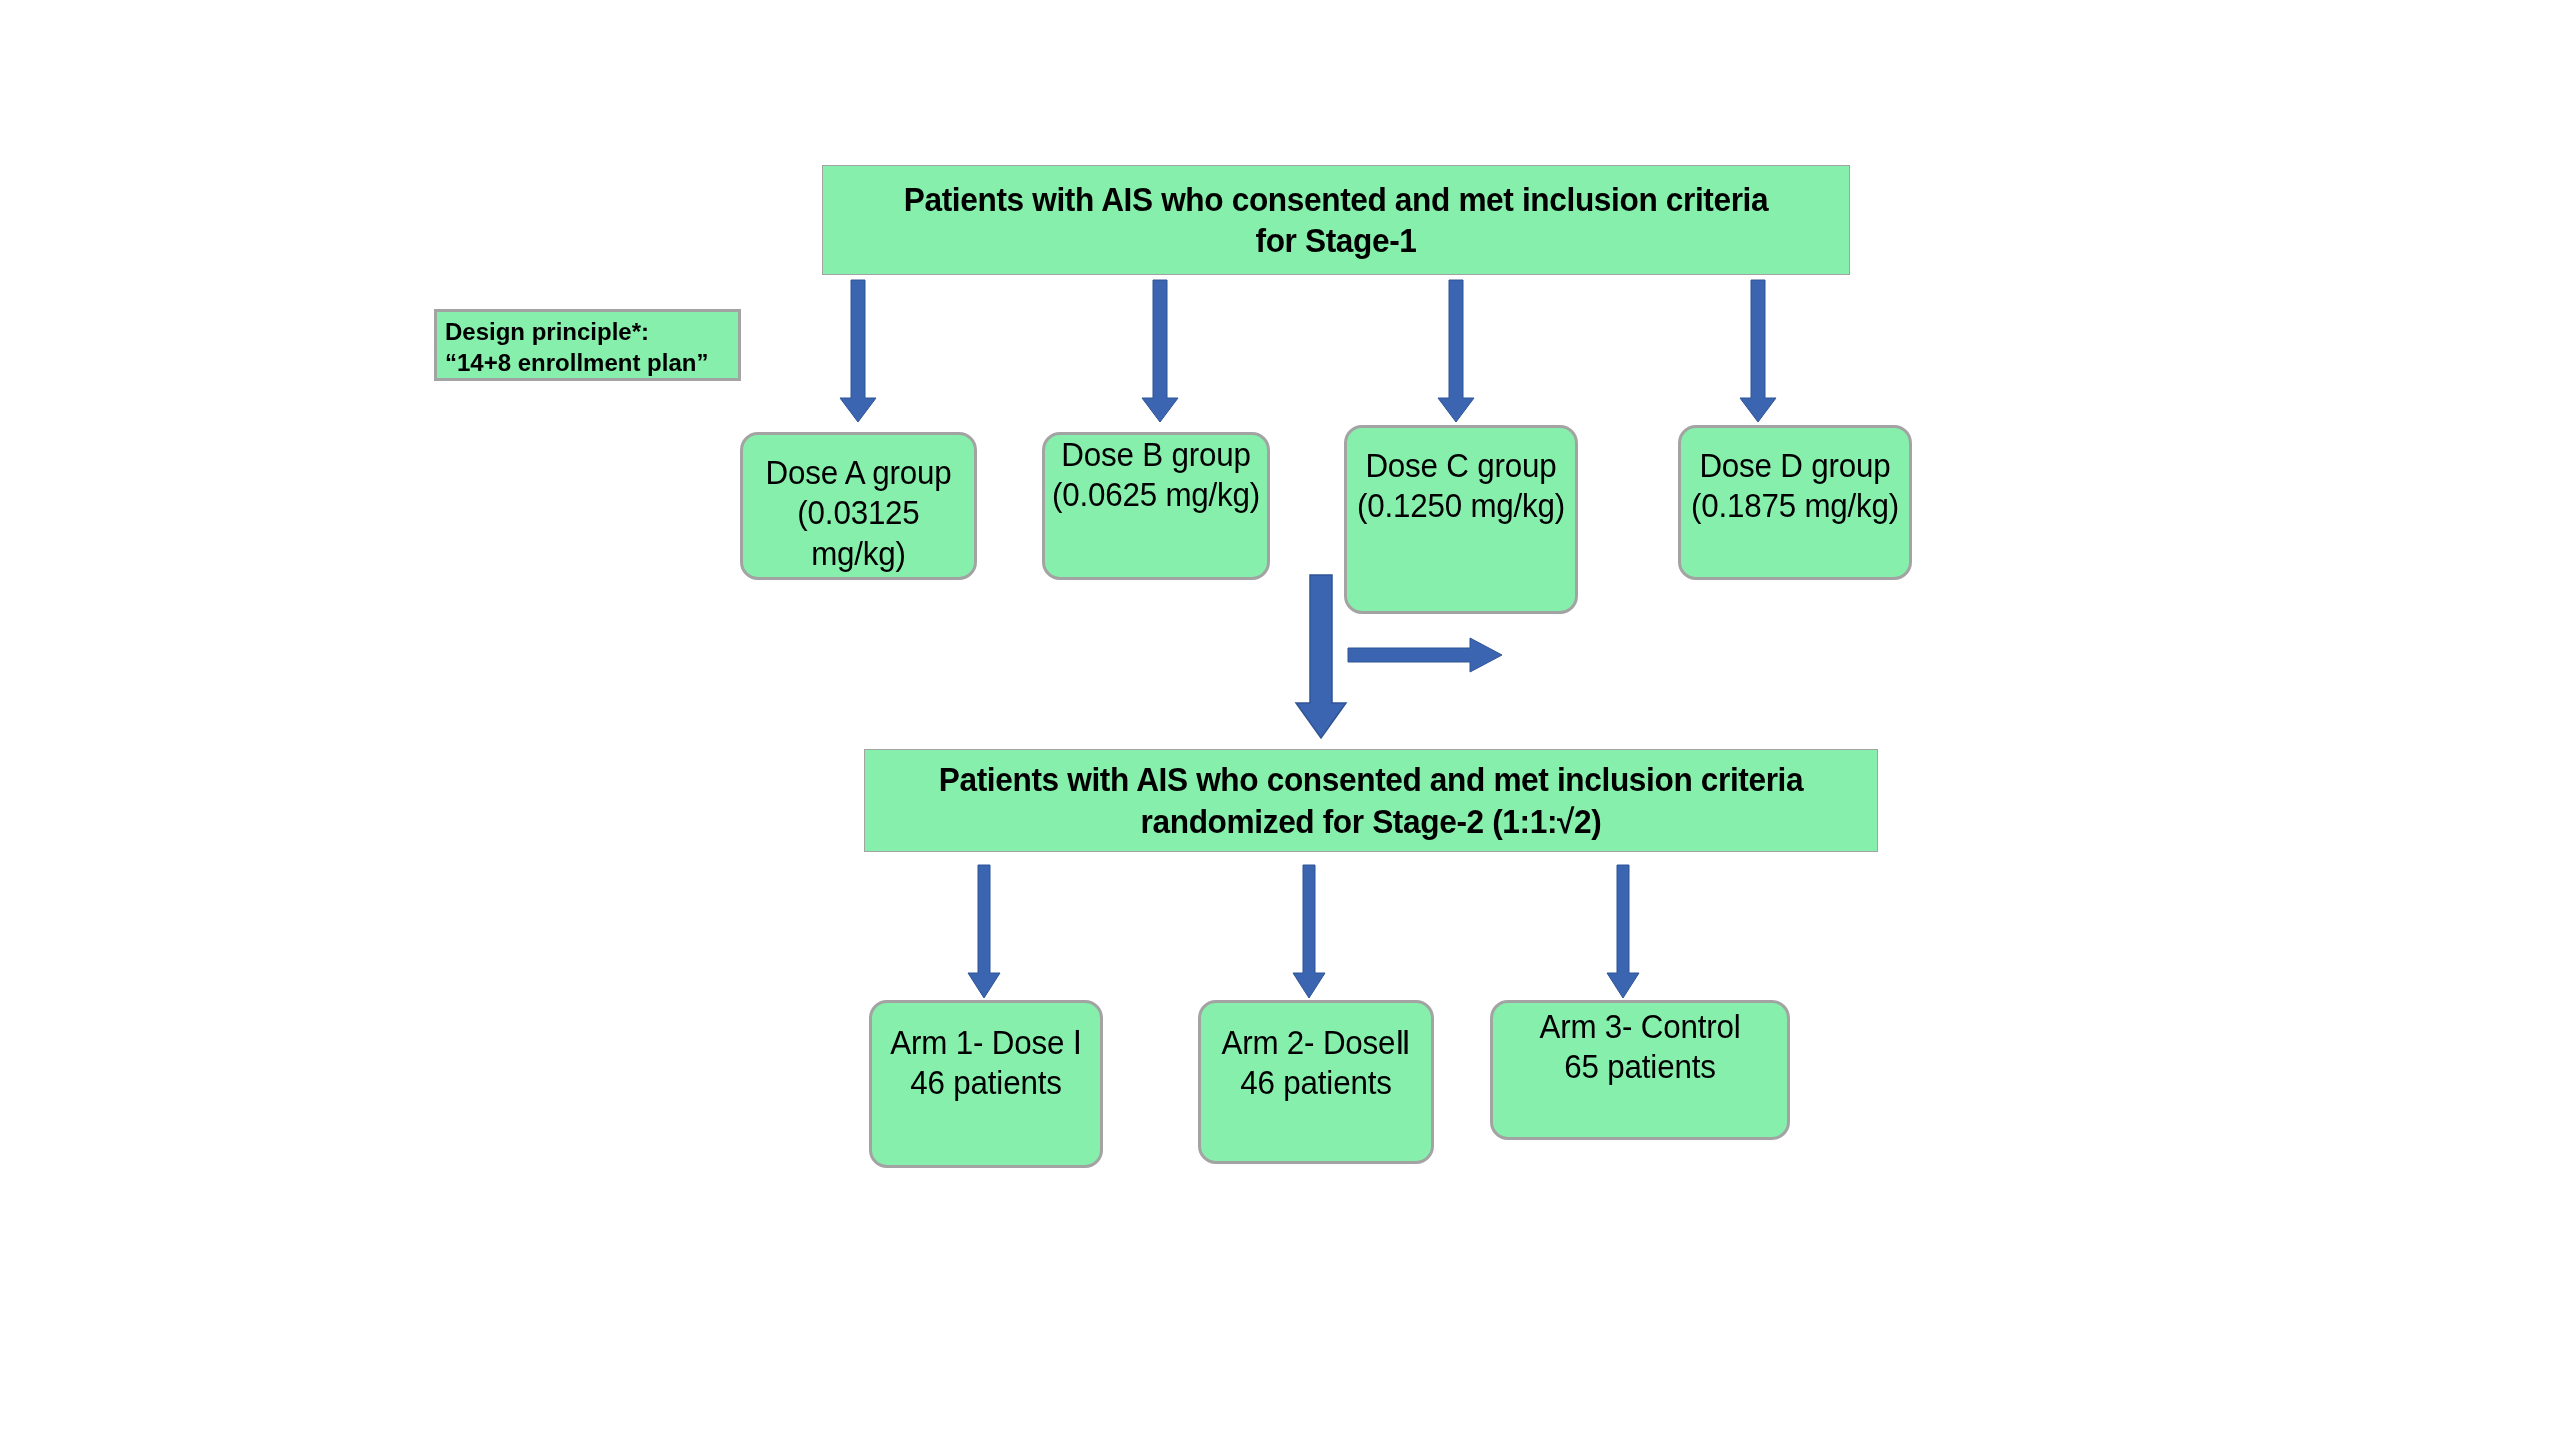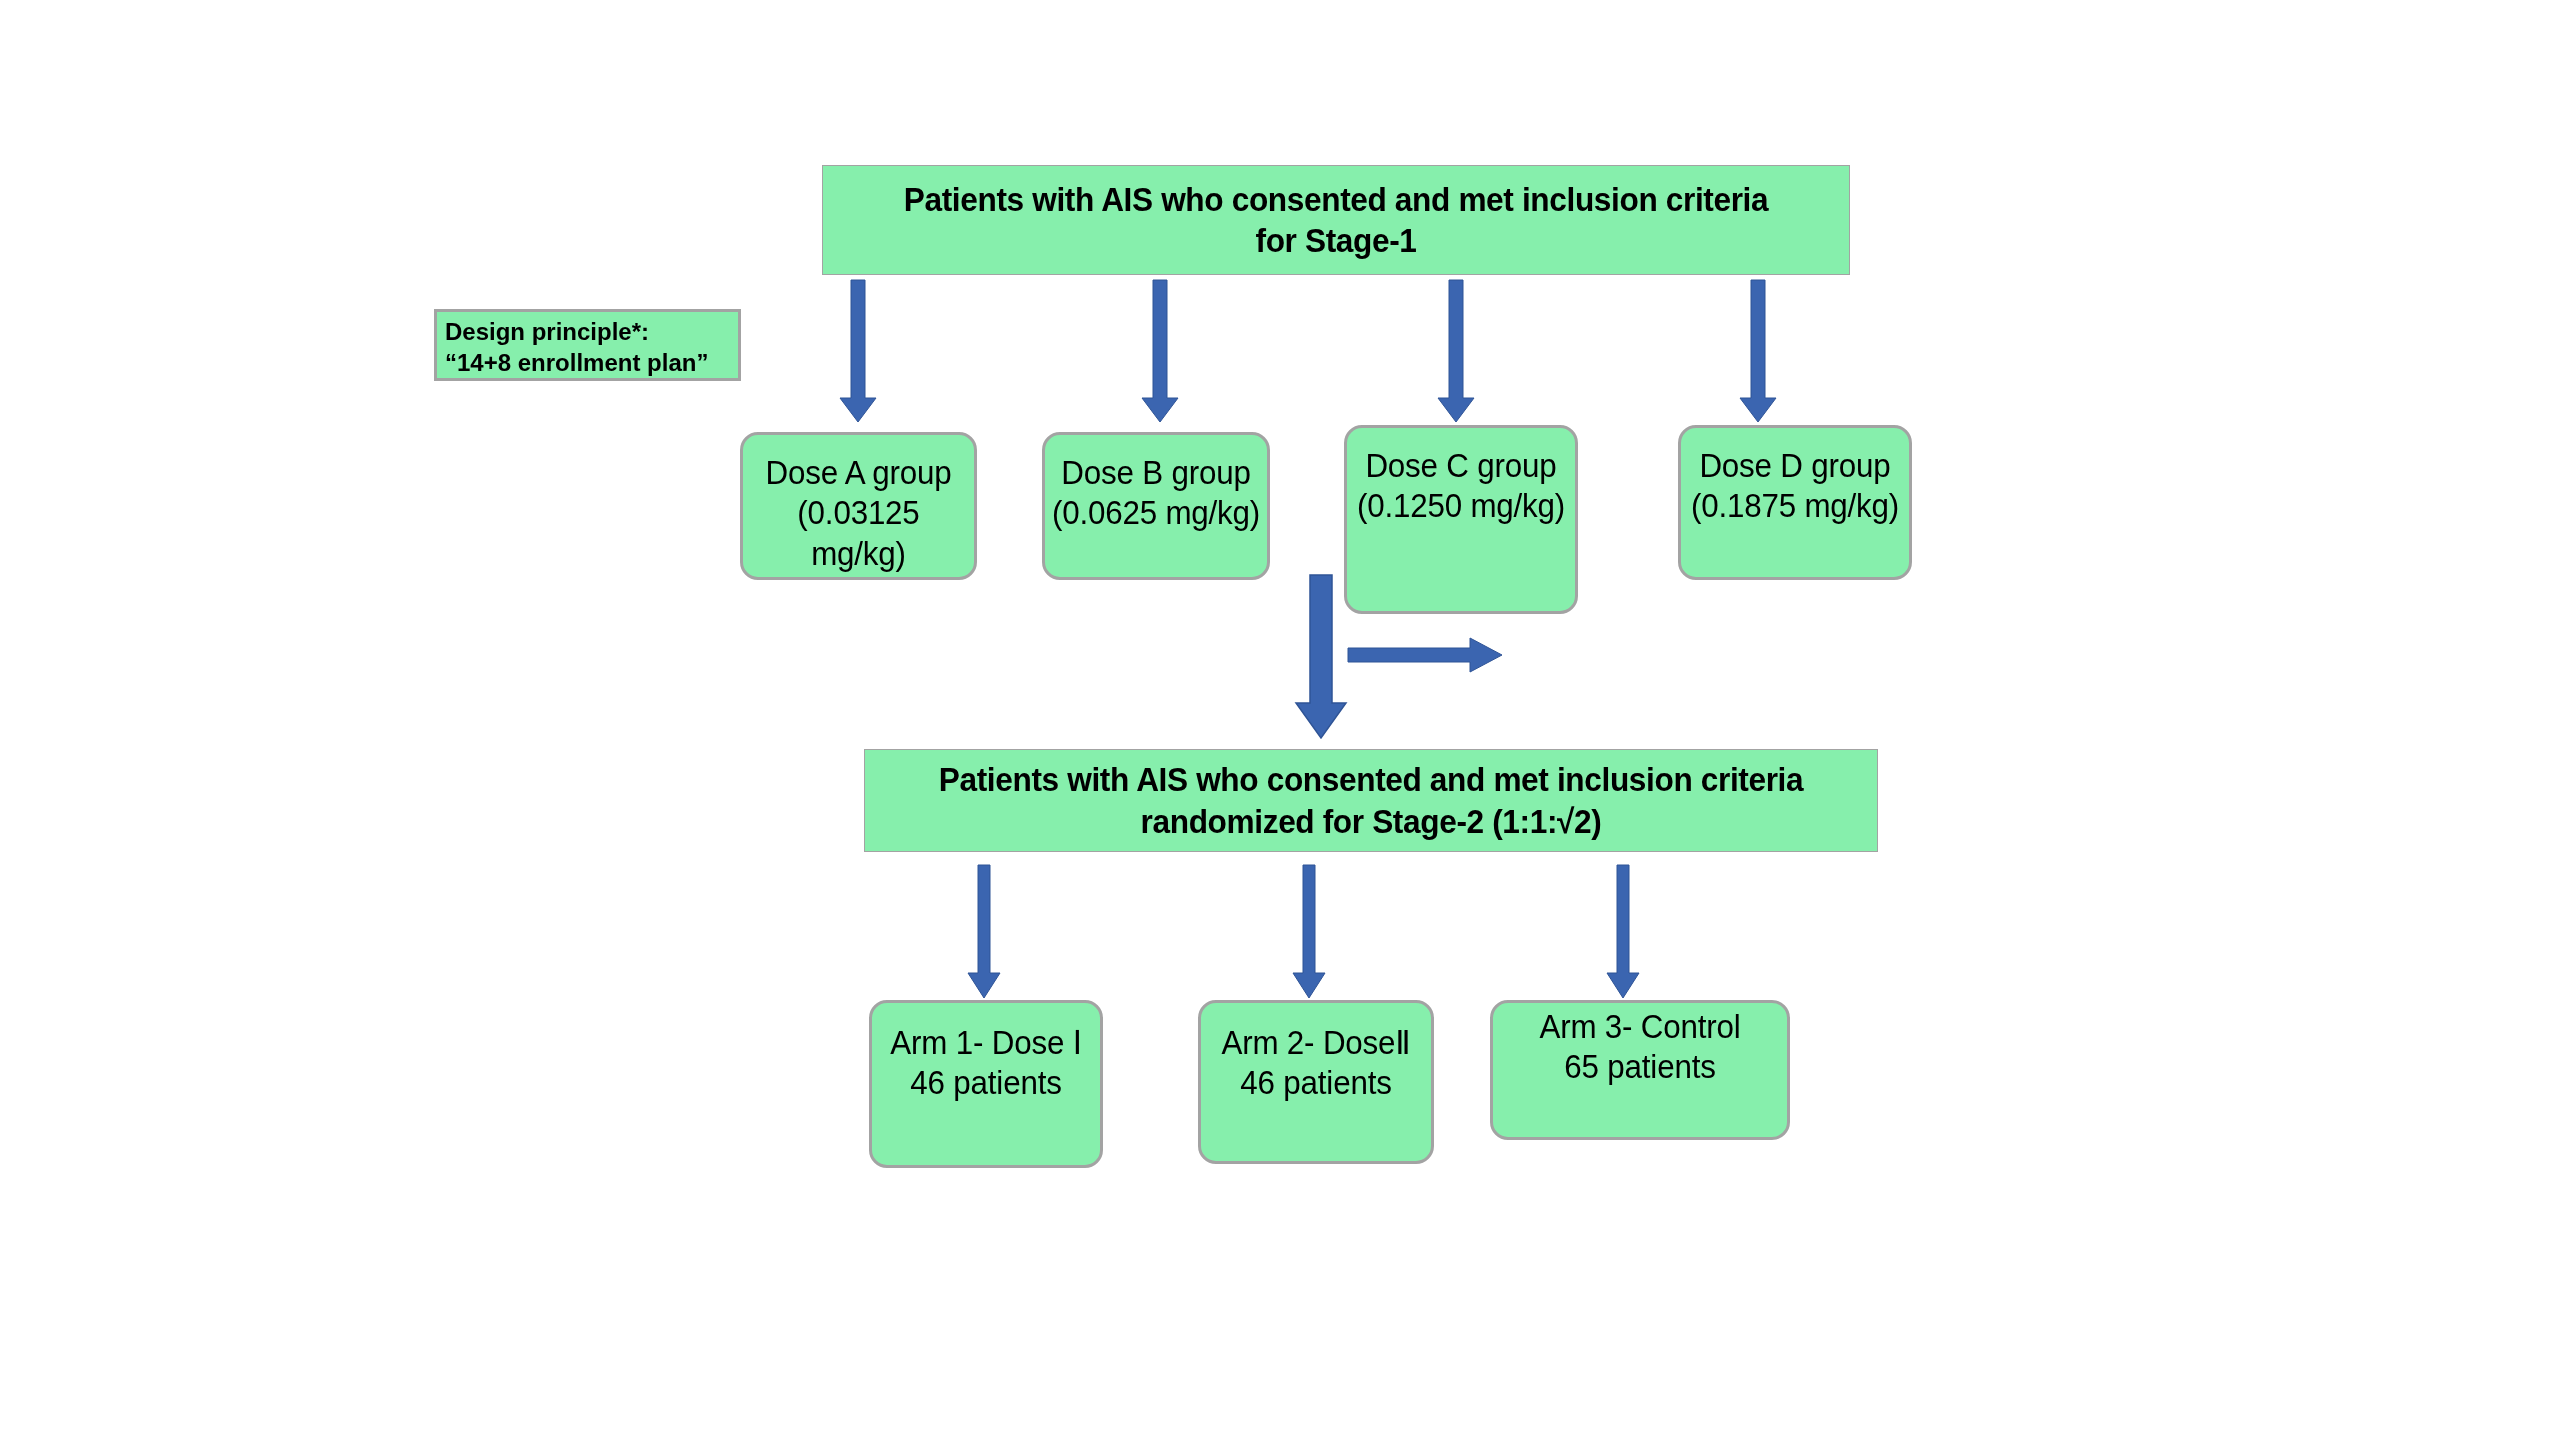--- a/index.html
+++ b/index.html
@@ -124,21 +124,21 @@
   <div class="arrow" style="left:1738px; top:280px; width:40px; height:144px;">
     <svg width="40" height="144" viewBox="0 0 40 144">
       <path d="M13,0 L27,0 L27,118 L38,118 L20,142 L2,118 L13,118 Z" fill="#3B65B0" stroke="#2F5496" stroke-width="1"></path>
     </svg>
   </div>
 
   <div class="node round" style="left:740px; top:432px; width:237px; height:148px; padding-top:18px;">
     <span class="txt">Dose A group
 (0.03125 mg/kg)</span>
   </div>
-  <div class="node round" style="left:1042px; top:432px; width:228px; height:148px; padding-top:18px;">
+  <div class="node round" style="left:1042px; top:432px; width:228px; height:148px; ">
     <span class="txt">Dose B group
 (0.0625 mg/kg)</span>
   </div>
   <div class="node round" style="left:1344px; top:425px; width:234px; height:189px; padding-top:18px;">
     <span class="txt">Dose C group
 (0.1250 mg/kg)</span>
   </div>
   <div class="node round" style="left:1678px; top:425px; width:234px; height:155px; padding-top:18px;">
     <span class="txt">Dose D group
 (0.1875 mg/kg)</span>

